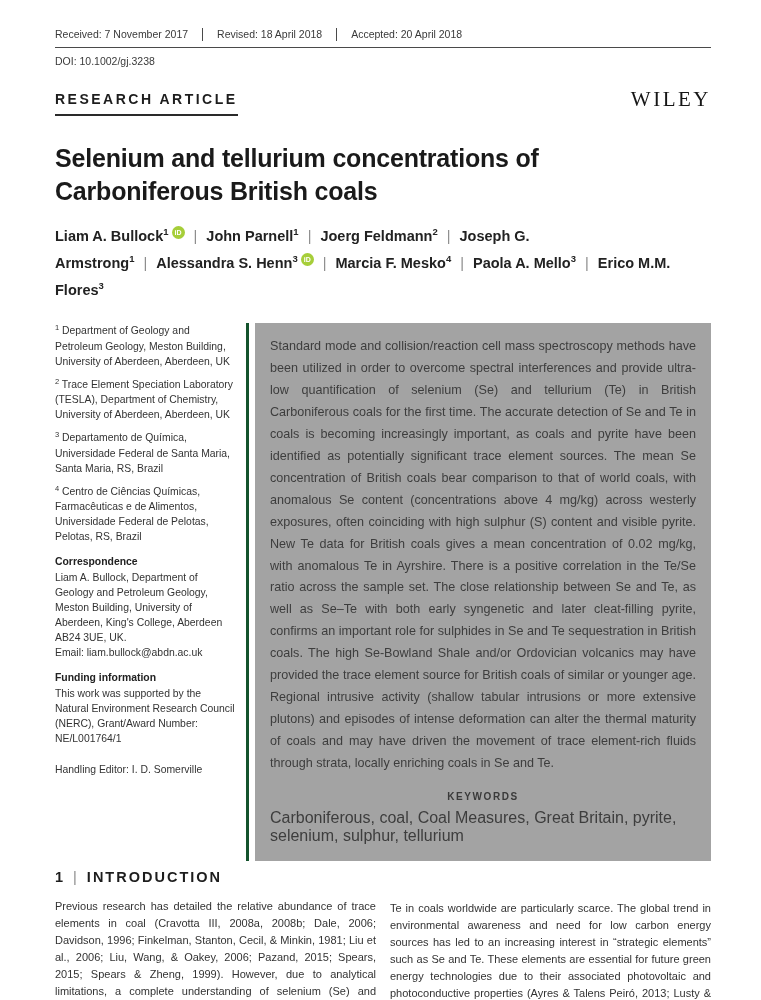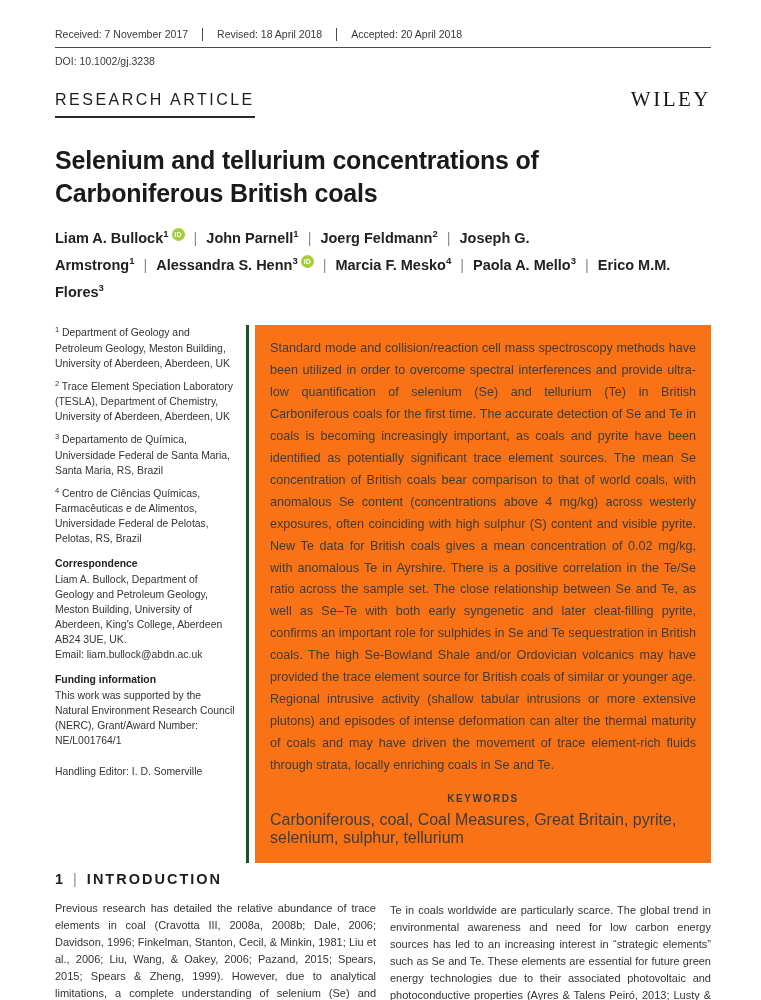--- a/index.html
+++ b/index.html
@@ -24,21 +24,21 @@
   }
   .meta-rule { border: none; border-top: 1.5px solid #4a4a4a; }
   .doi-line { font-size: 10.5px; color: #3a3a3a; margin-top: 7px; }
 
   
   .header-row {
     display: flex; justify-content: space-between; align-items: flex-start;
     margin-top: 24px;
   }
   .article-type {
-    font-size: 16px; font-weight: normal; letter-spacing: 2.5px;
+    font-size: 14px; font-weight: bold; letter-spacing: 2.5px;
     color: #1d1d1d;
     border-bottom: 2px solid #2a2a2a;
     padding-bottom: 7px;
   }
   .brand {
     font-family: "Liberation Serif", "DejaVu Serif", serif;
     font-size: 21px; letter-spacing: 2.5px; color: #161616;
     font-variant: small-caps;
     font-weight: 500;
     margin-top: -4px;
@@ -143,21 +143,21 @@
         <p class="aff"><sup>3</sup> Departamento de Química, Universidade Federal de Santa Maria, Santa Maria, RS, Brazil</p>
         <p class="aff"><sup>4</sup> Centro de Ciências Químicas, Farmacêuticas e de Alimentos, Universidade Federal de Pelotas, Pelotas, RS, Brazil</p>
       </div>
     <p class="side-heading">Correspondence</p>
     <p class="plain">Liam A. Bullock, Department of Geology and Petroleum Geology, Meston Building, University of Aberdeen, King's College, Aberdeen AB24 3UE, UK.</p>
     <p class="plain"><a href="#" class="email-link">Email: liam.bullock@abdn.ac.uk</a></p>
     <p class="side-heading">Funding information</p>
     <p class="plain">This work was supported by the Natural Environment Research Council (NERC), Grant/Award Number: NE/L001764/1</p>
     <p class="handling">Handling Editor: I. D. Somerville</p>
   </div>
-  <div class="abstract-box" style="background: #f97316;">
+  <div class="abstract-box" style="background: #a3a3a3;">
     <p class="abstract-text">Standard mode and collision/reaction cell mass spectroscopy methods have been utilized in order to overcome spectral interferences and provide ultra-low quantification of selenium (Se) and tellurium (Te) in British Carboniferous coals for the first time. The accurate detection of Se and Te in coals is becoming increasingly important, as coals and pyrite have been identified as potentially significant trace element sources. The mean Se concentration of British coals bear comparison to that of world coals, with anomalous Se content (concentrations above 4 mg/kg) across westerly exposures, often coinciding with high sulphur (S) content and visible pyrite. New Te data for British coals gives a mean concentration of 0.02 mg/kg, with anomalous Te in Ayrshire. There is a positive correlation in the Te/Se ratio across the sample set. The close relationship between Se and Te, as well as Se–Te with both early syngenetic and later cleat-filling pyrite, confirms an important role for sulphides in Se and Te sequestration in British coals. The high Se-Bowland Shale and/or Ordovician volcanics may have provided the trace element source for British coals of similar or younger age. Regional intrusive activity (shallow tabular intrusions or more extensive plutons) and episodes of intense deformation can alter the thermal maturity of coals and may have driven the movement of trace element-rich fluids through strata, locally enriching coals in Se and Te.</p>
     <p class="keywords-heading">KEYWORDS</p>
     <p class="keywords-text">Carboniferous, coal, Coal Measures, Great Britain, pyrite, selenium, sulphur, tellurium</p>
   </div>
 </div>
 
 <div class="body-columns">
   <div class="col col-left">
     <h2 class="section-heading">
       <span>1</span><span class="sep">|</span><span class="sec-title">INTRODUCTION</span>

